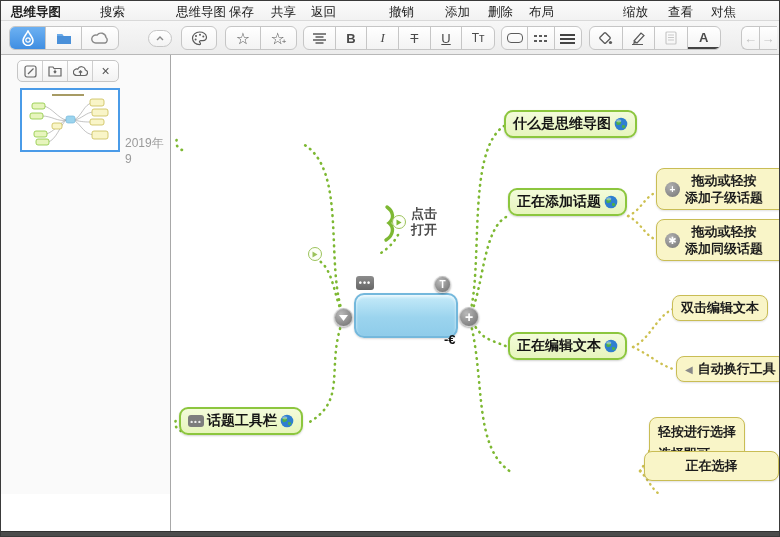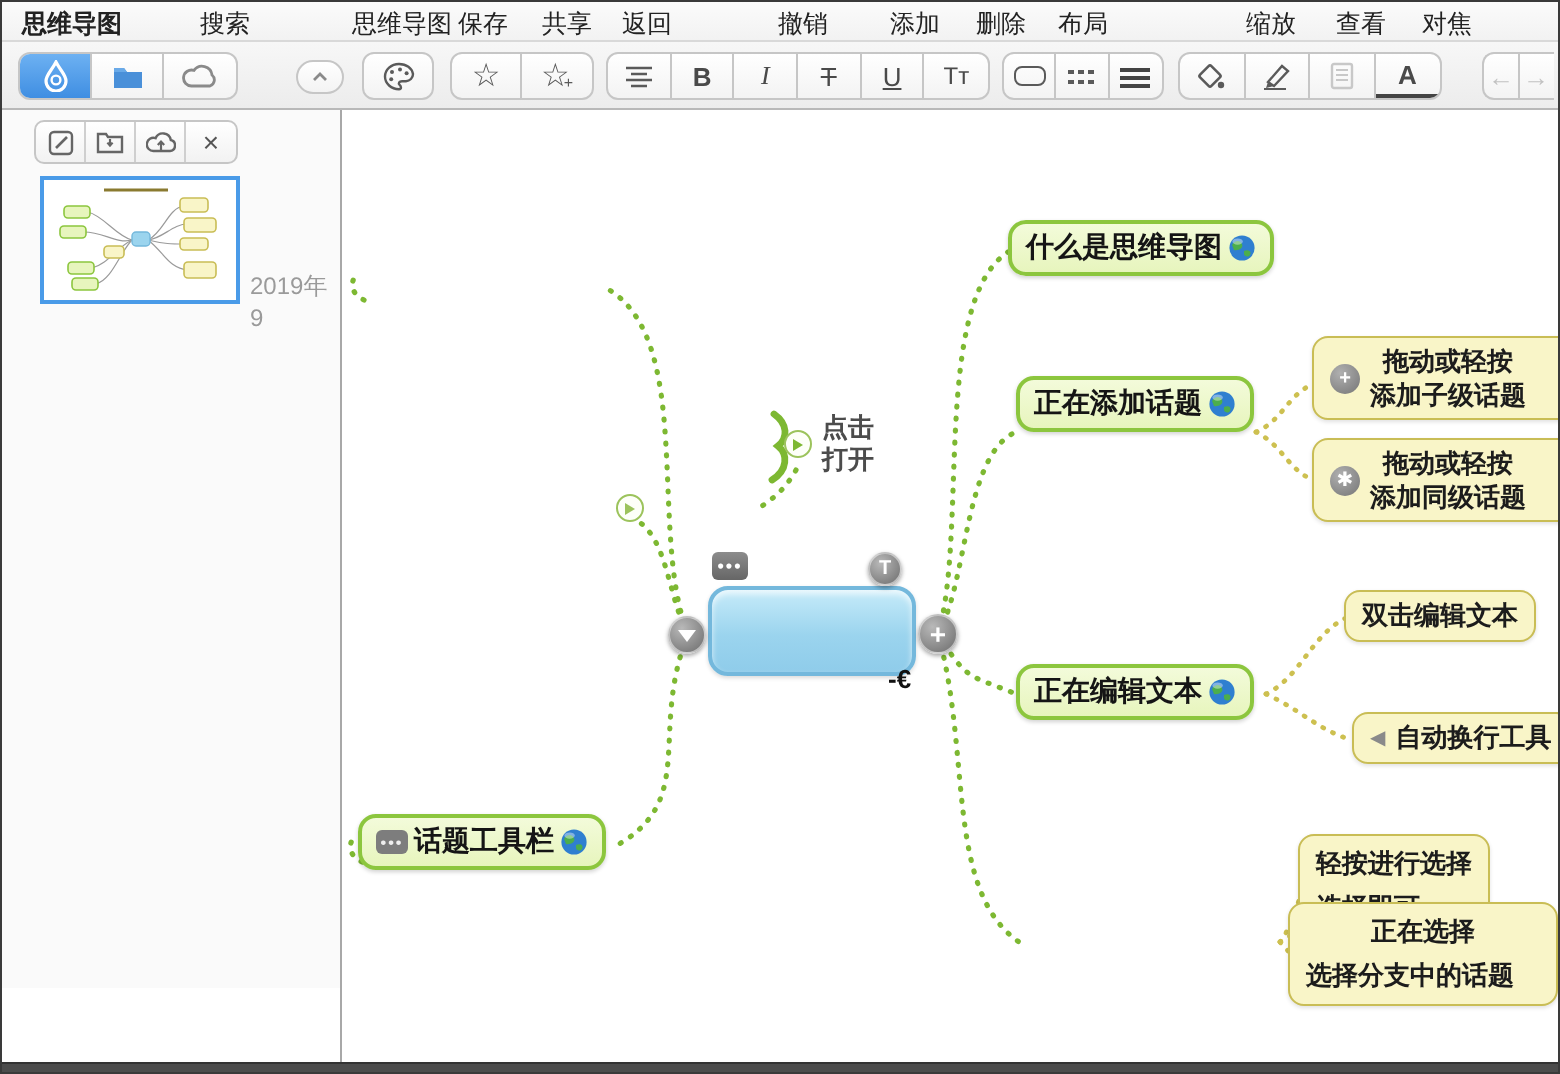--- a/index.html
+++ b/index.html
@@ -408,19 +408,18 @@
         <span>自动换行工具</span>
       </div>
     </div>
 
     <div class="ynode stack-line" style="left:477px;top:362px;width:96px;z-index:4">
       <div>轻按进行选择</div>
       <div>选择即可</div>
     </div>
     <div class="ynode stack-line" style="left:472px;top:396px;width:135px;z-index:5">
       <div style="text-align:center">正在选择</div>
-      <div>选择分支中的话题</div>
     </div>
 
   </div>
 
   <div class="bottombar"></div>
 </div>
 
 </body></html>

